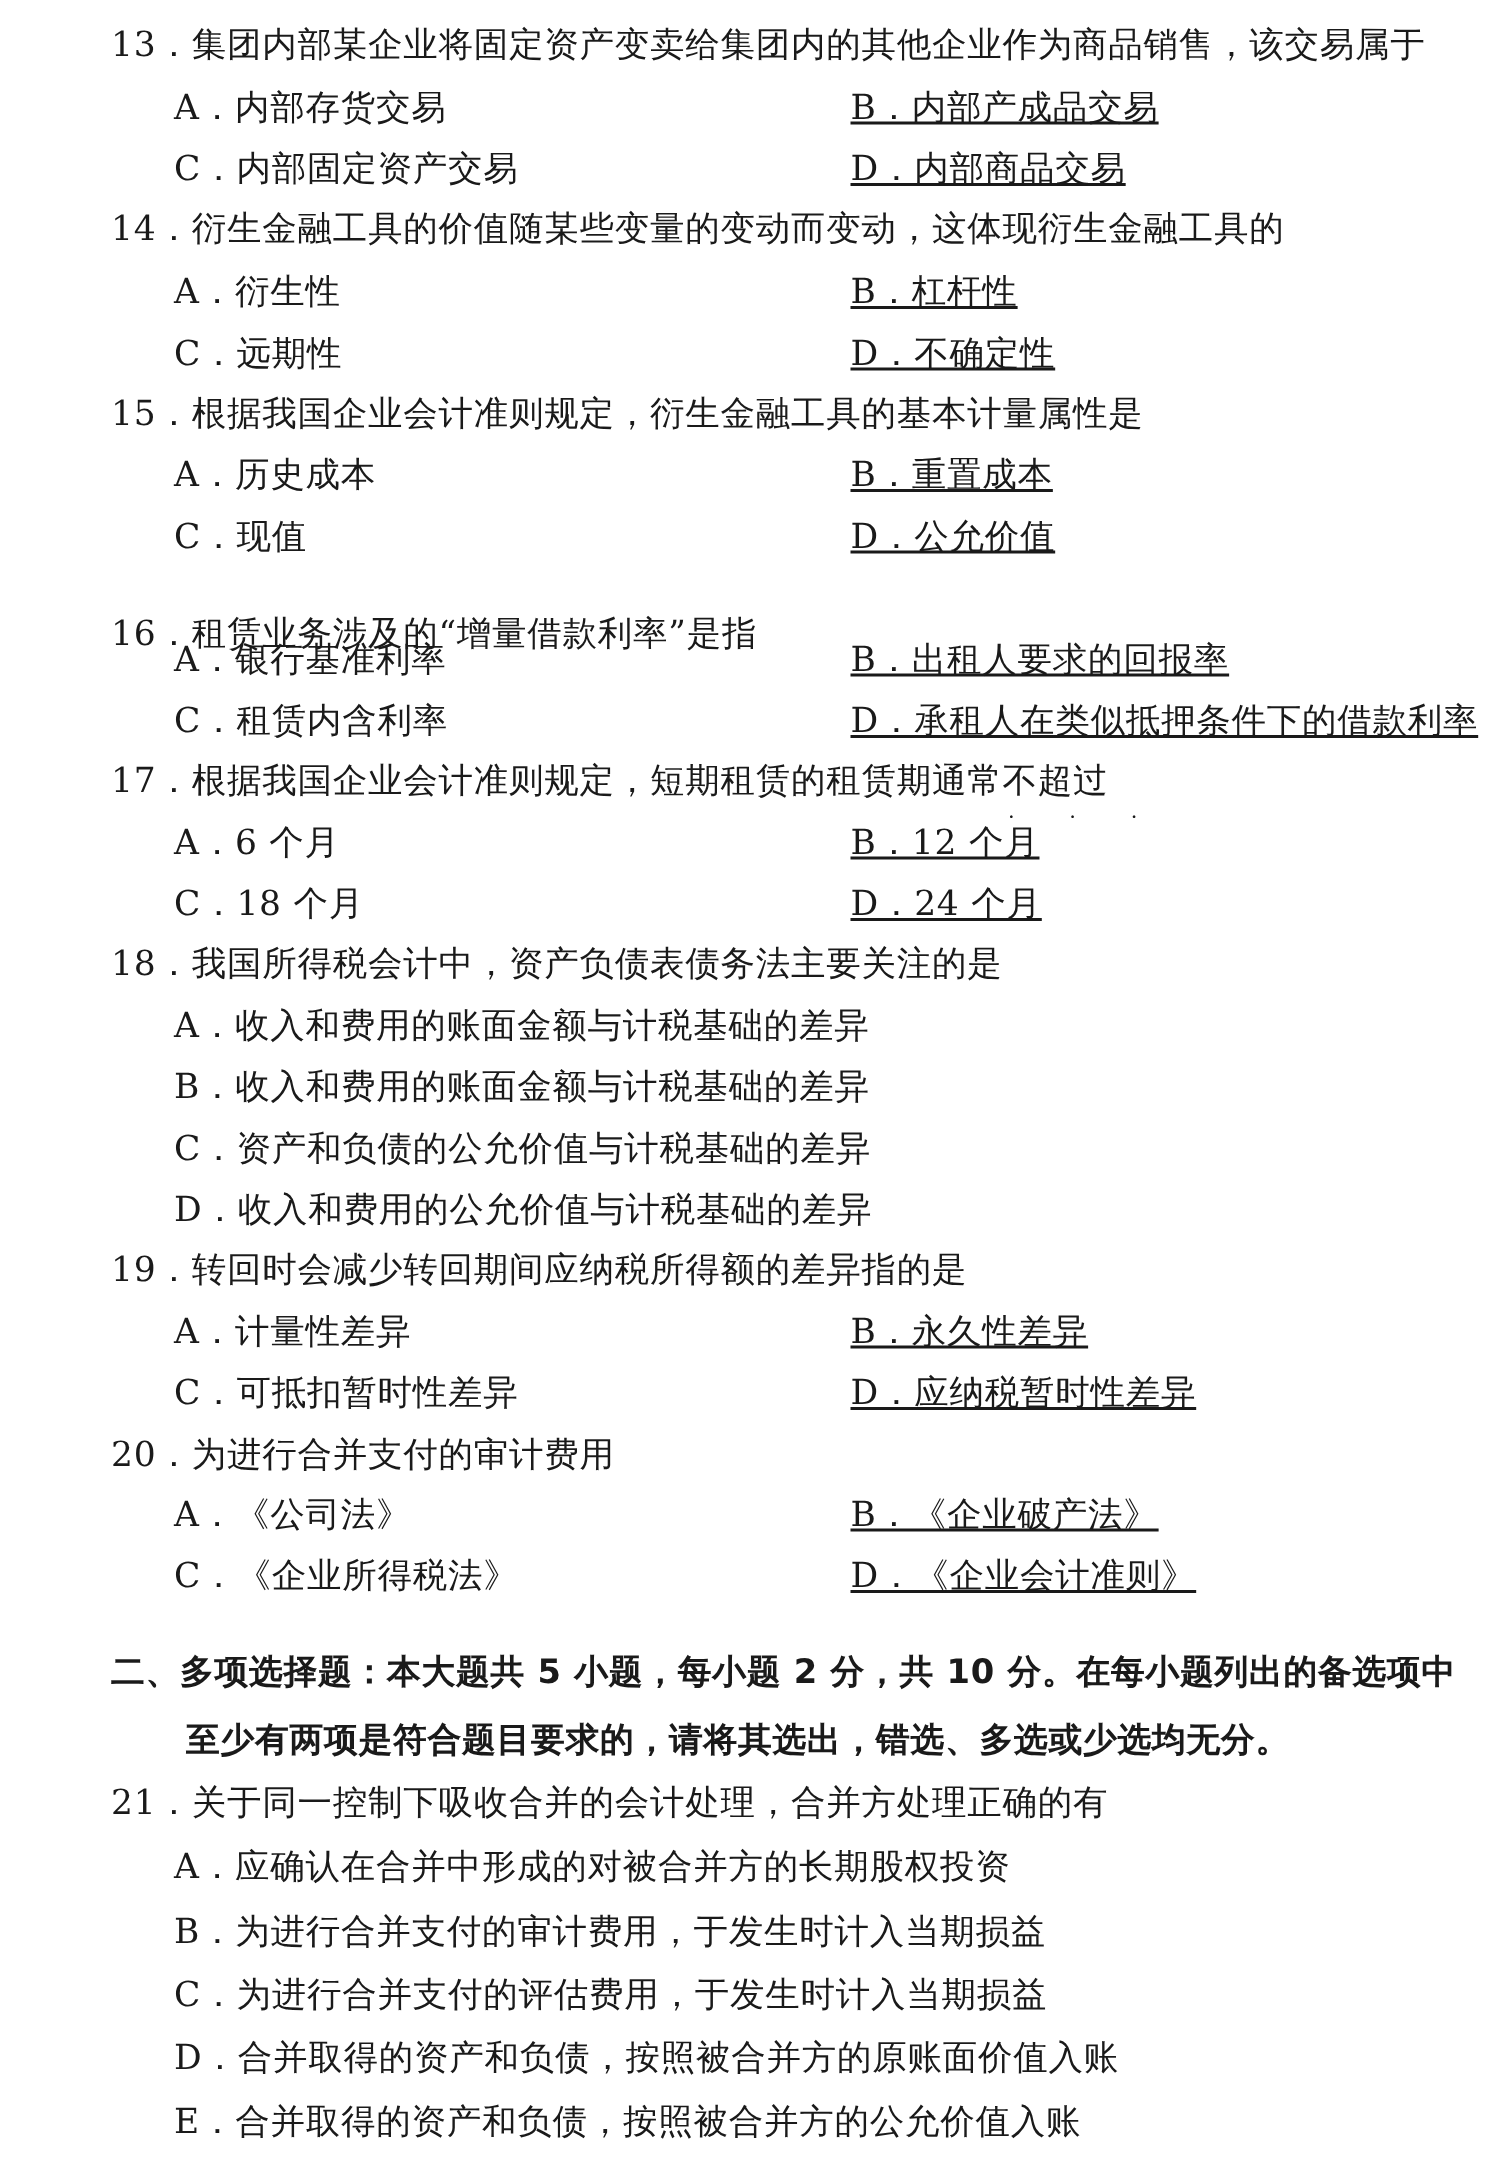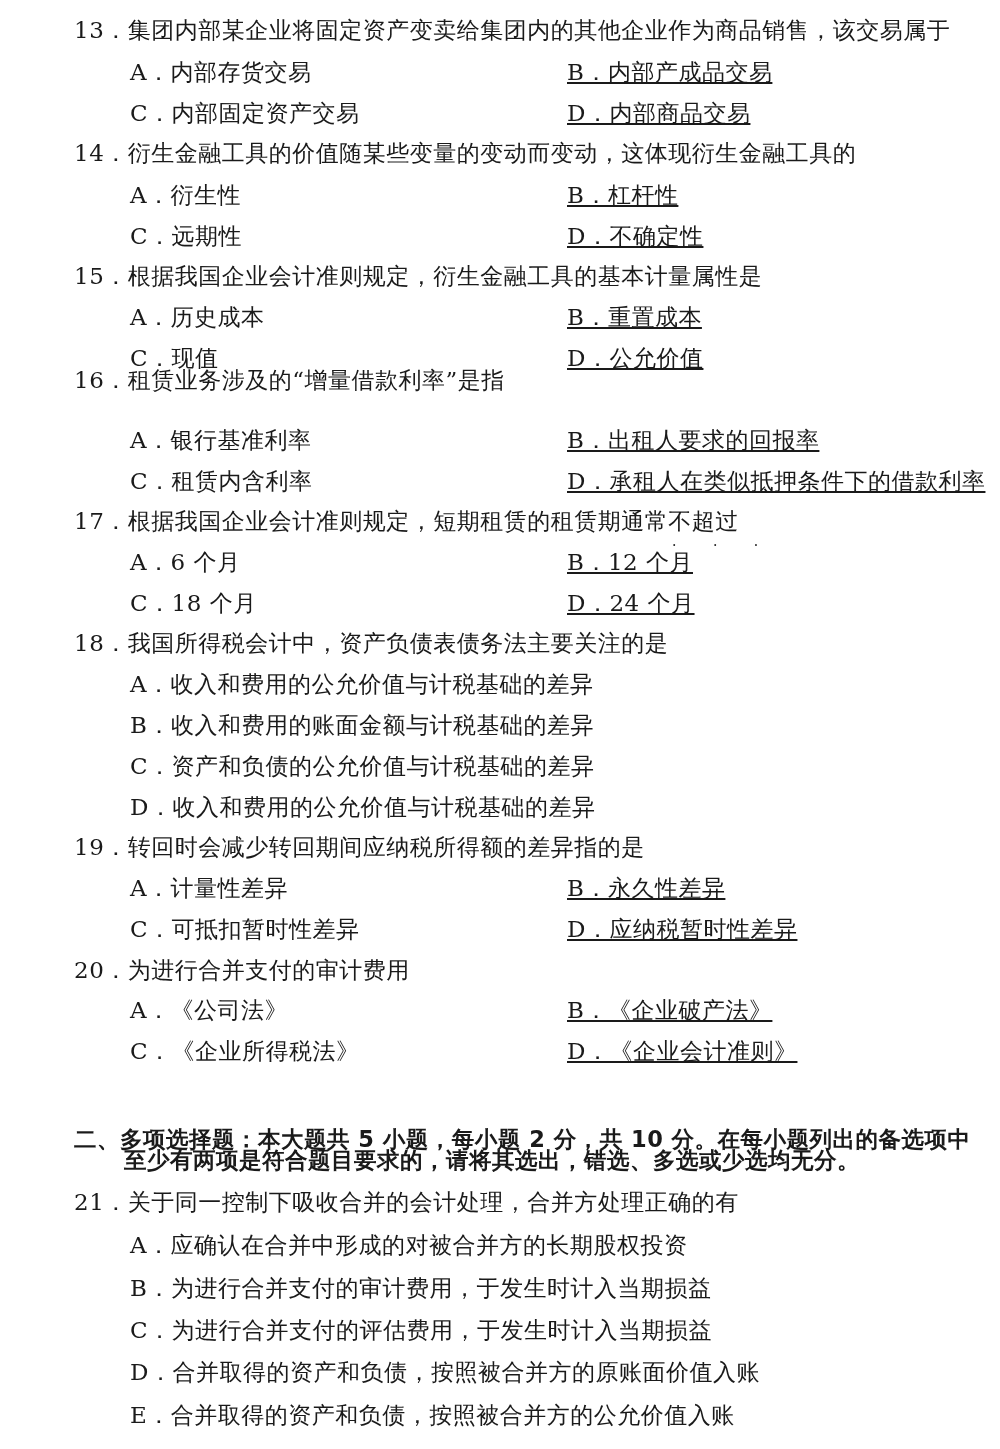--- a/index.html
+++ b/index.html
@@ -1,20 +1,20 @@
 <!DOCTYPE html>
 <html><head>
 <meta charset="utf-8">
 <style>
   html, body { margin:0; padding:0; background:#ffffff; }
   body { width:1000px; height:1449px; position:relative; overflow:hidden;
          font-family:"DejaVu Serif", "Liberation Serif", serif; color:#1a1a1a; }
   .line { position:absolute; font-size:23px; line-height:30px; white-space:nowrap; letter-spacing:0.5px;margin-left:44px; }
   .q { left:30px; }
-  .opt-l { left:86px; }
+  .opt-l { left:72px; }
   .opt-r { left:523px;text-decoration:underline; }
   .sec { left:30px; font-weight:bold; font-family:"DejaVu Sans", "Liberation Sans", sans-serif; font-size:22.5px; }
   .sec2 { left:80px; font-weight:bold; font-family:"DejaVu Sans", "Liberation Sans", sans-serif; font-size:22.5px;text-align:right; }
   .dots { position:absolute; left:628px; top:530px; font-size:14px; letter-spacing:16px; }
 </style>
 </head>
 <body>
 
 <div class="line q" style="top:15px"><span>13．</span><span>集团内部某企业将固定资产变卖给集团内的其他企业作为商品销售，该交易属于</span></div>
 <div class="line opt-l" style="top:57px">A．内部存货交易</div>
@@ -27,52 +27,52 @@
 <div class="line opt-r" style="top:180px">B．杠杆性</div>
 <div class="line opt-l" style="top:221px">C．远期性</div>
 <div class="line opt-r" style="top:221px">D．不确定性</div>
 
 <div class="line q" style="top:261px"><span>15．</span><span>根据我国企业会计准则规定，衍生金融工具的基本计量属性是</span></div>
 <div class="line opt-l" style="top:302px">A．历史成本</div>
 <div class="line opt-r" style="top:302px">B．重置成本</div>
 <div class="line opt-l" style="top:343px">C．现值</div>
 <div class="line opt-r" style="top:343px">D．公允价值</div>
 
-<div class="line q" style="top:365px"><span>16．</span><span>租赁业务涉及的“增量借款利率”是指</span></div>
+<div class="line q" style="top:408px"><span>16．</span><span>租赁业务涉及的“增量借款利率”是指</span></div>
 <div class="line opt-l" style="top:425px">A．银行基准利率</div>
 <div class="line opt-r" style="top:425px">B．出租人要求的回报率</div>
 <div class="line opt-l" style="top:466px">C．租赁内含利率</div>
 <div class="line opt-r" style="top:466px">D．承租人在类似抵押条件下的借款利率</div>
 
 <div class="line q" style="top:506px"><span>17．</span><span>根据我国企业会计准则规定，短期租赁的租赁期通常不超过</span></div>
 <div class="line dots">· · ·</div>
 <div class="line opt-l" style="top:547px">A．6 个月</div>
 <div class="line opt-r" style="top:547px">B．12 个月</div>
 <div class="line opt-l" style="top:588px">C．18 个月</div>
 <div class="line opt-r" style="top:588px">D．24 个月</div>
 
 <div class="line q" style="top:628px"><span>18．</span><span>我国所得税会计中，资产负债表债务法主要关注的是</span></div>
-<div class="line opt-l" style="top:669px">A．收入和费用的公允价值与计税基础的差异</div>
+<div class="line opt-l" style="top:669px">A．收入和费用的账面金额与计税基础的差异</div>
 <div class="line opt-l" style="top:710px">B．收入和费用的账面金额与计税基础的差异</div>
 <div class="line opt-l" style="top:751px">C．资产和负债的公允价值与计税基础的差异</div>
 <div class="line opt-l" style="top:792px">D．收入和费用的公允价值与计税基础的差异</div>
 
 <div class="line q" style="top:832px"><span>19．</span><span>转回时会减少转回期间应纳税所得额的差异指的是</span></div>
 <div class="line opt-l" style="top:873px">A．计量性差异</div>
 <div class="line opt-r" style="top:873px">B．永久性差异</div>
 <div class="line opt-l" style="top:914px">C．可抵扣暂时性差异</div>
 <div class="line opt-r" style="top:914px">D．应纳税暂时性差异</div>
 
 <div class="line q" style="top:955px"><span>20．</span><span>为进行合并支付的审计费用</span></div>
 <div class="line opt-l" style="top:995px">A．《公司法》</div>
 <div class="line opt-r" style="top:995px">B．《企业破产法》</div>
 <div class="line opt-l" style="top:1036px">C．《企业所得税法》</div>
 <div class="line opt-r" style="top:1036px">D．《企业会计准则》</div>
 
-<div class="line sec" style="top:1124px">二、多项选择题：本大题共 5 小题，每小题 2 分，共 10 分。在每小题列出的备选项中</div>
+<div class="line sec" style="top:1100px">二、多项选择题：本大题共 5 小题，每小题 2 分，共 10 分。在每小题列出的备选项中</div>
 <div class="line sec2" style="top:1145px">至少有两项是符合题目要求的，请将其选出，错选、多选或少选均无分。</div>
 
 <div class="line q" style="top:1187px"><span>21．</span><span>关于同一控制下吸收合并的会计处理，合并方处理正确的有</span></div>
 <div class="line opt-l" style="top:1230px">A．应确认在合并中形成的对被合并方的长期股权投资</div>
 <div class="line opt-l" style="top:1273px">B．为进行合并支付的审计费用，于发生时计入当期损益</div>
 <div class="line opt-l" style="top:1315px">C．为进行合并支付的评估费用，于发生时计入当期损益</div>
 <div class="line opt-l" style="top:1357px">D．合并取得的资产和负债，按照被合并方的原账面价值入账</div>
 <div class="line opt-l" style="top:1400px">E．合并取得的资产和负债，按照被合并方的公允价值入账</div>
 
 </body></html>

